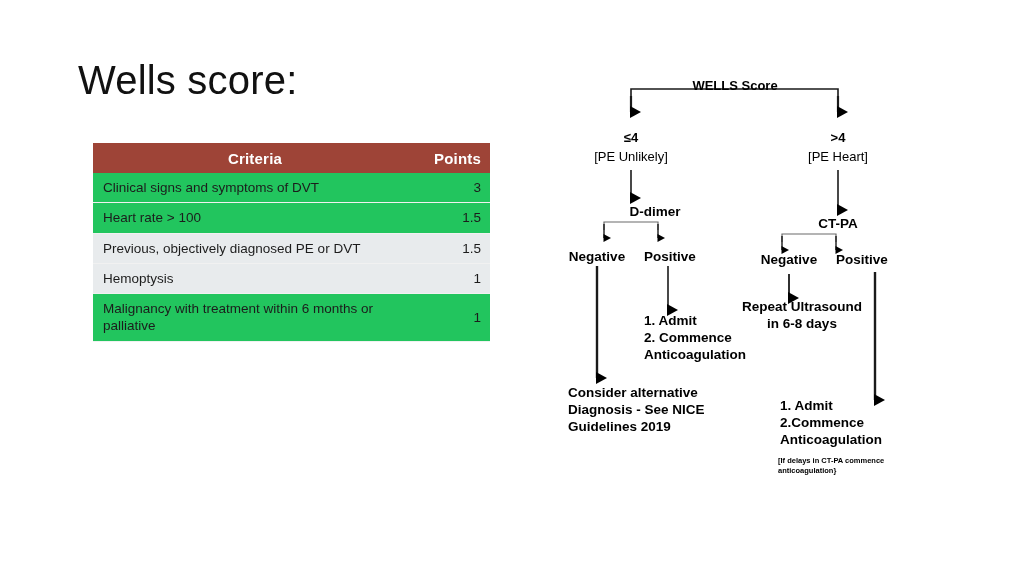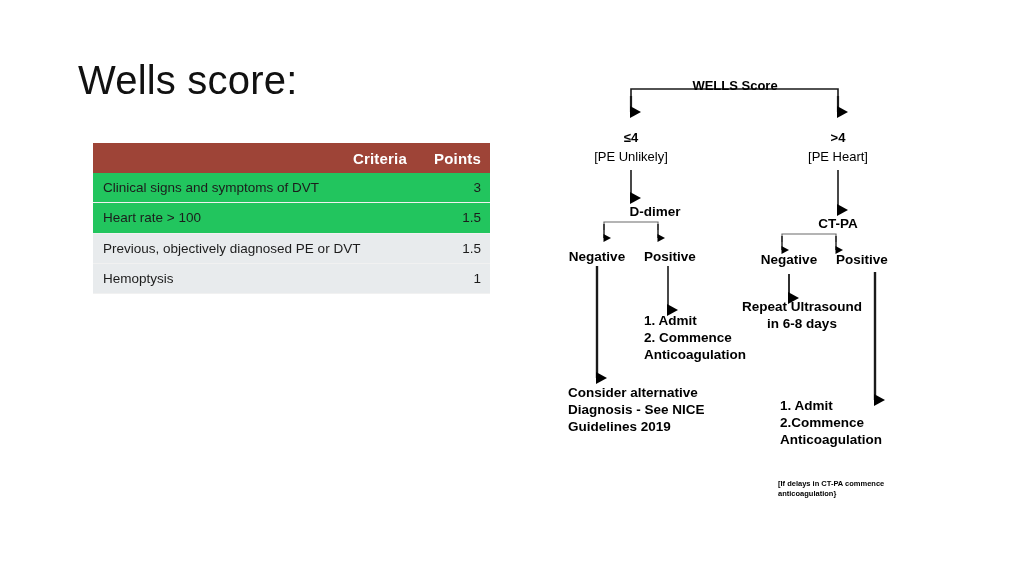--- a/index.html
+++ b/index.html
@@ -45,21 +45,21 @@
     vertical-align: middle;
   }
   #criteria-table thead th {
     background: #9e4437;
     color: #ffffff;
     font-size: 15px;
     font-weight: bold;
     height: 30px;
     letter-spacing: 0.2px;
   }
-  #criteria-table thead th.c-crit { text-align: right;  padding-left: 10px; }
+  #criteria-table thead th.c-crit { text-align: center;  padding-left: 10px; }
   #criteria-table thead th.c-pts  { text-align: right; padding-right: 9px; width: 74px; }
 
   #criteria-table tbody td {
     font-size: 13.5px;
     color: #1c1c1c;
     line-height: 1.28;
   }
   #criteria-table tbody td.c-crit {
     text-align: left;
     padding: 6px 6px 6px 10px;
@@ -130,20 +130,24 @@
       <td class="c-pts">1.5</td>
     </tr>
     <tr class="row-shaded">
       <td class="c-crit">Previous, objectively diagnosed PE or DVT</td>
       <td class="c-pts">1.5</td>
     </tr>
     <tr class="row-shaded">
       <td class="c-crit">Hemoptysis</td>
       <td class="c-pts">1</td>
     </tr>
+    <tr class="row-plain">
+      <td class="c-crit">Malignancy with treatment within 6 months or palliative</td>
+      <td class="c-pts">1</td>
+    </tr>
   </tbody>
 </table>
 
 <div id="flowchart">
 
   <svg viewBox="0 0 470 450">
     <defs>
       <marker id="ah-thick" viewBox="0 0 12 12" refX="6" refY="10" markerWidth="12" markerHeight="12" orient="auto-start-reverse" markerUnits="userSpaceOnUse">
         <path d="M0,0 L12,0 L6,11 Z" fill="#000000" transform="rotate(180 6 5.5)"></path>
       </marker>
@@ -207,18 +211,18 @@
     <div>Repeat Ultrasound</div>
     <div>in 6-8 days</div>
   </div>
 
   <div class="fc-label fc-action fc-left" style="left:240px; top:337px;">
     <div>1. Admit</div>
     <div>2.Commence</div>
     <div>Anticoagulation</div>
   </div>
 
-  <div class="fc-label fc-note fc-left" style="left:238px; top:419px;">
+  <div class="fc-label fc-note fc-left" style="left:238px; top:396px;">
     <div>[If delays in CT-PA commence</div>
     <div>anticoagulation}</div>
   </div>
 
 </div>
 
 </body></html>

